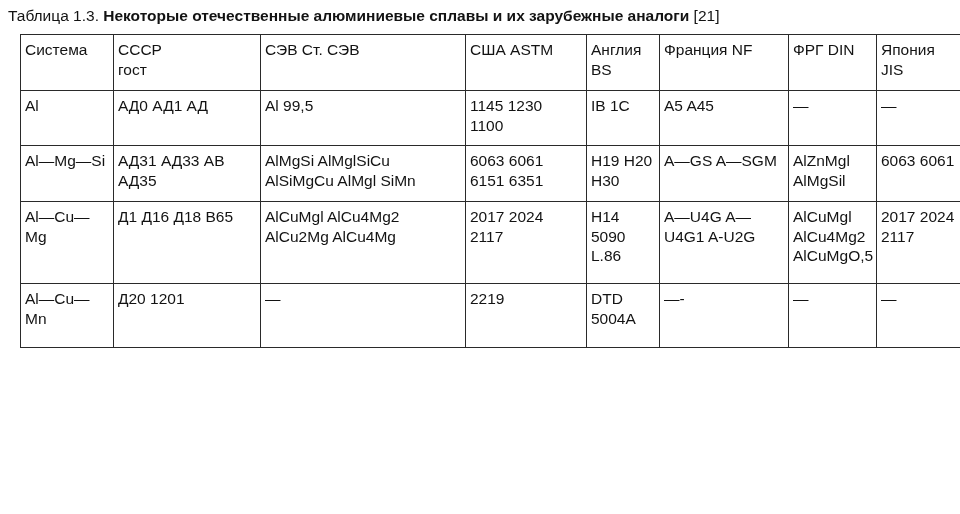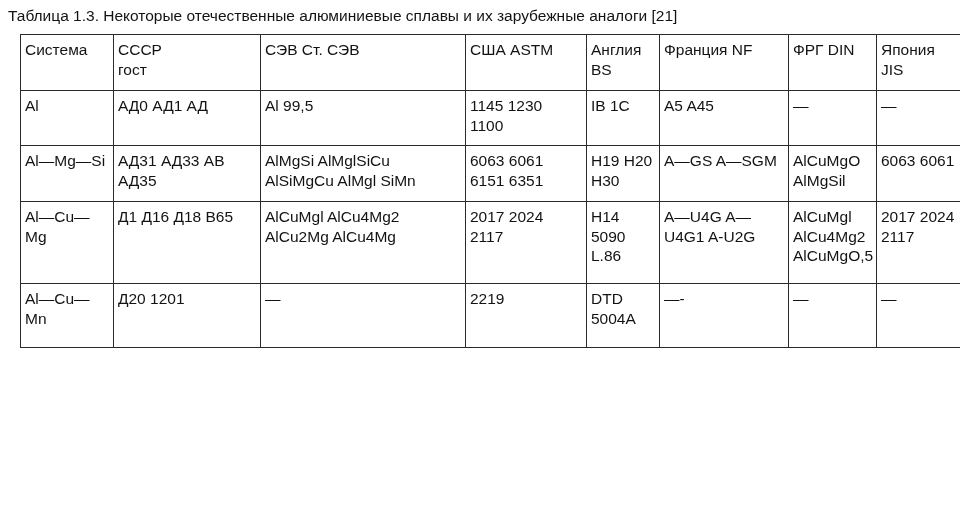--- a/index.html
+++ b/index.html
@@ -9,21 +9,21 @@
     font-family:"Liberation Sans", sans-serif;
     color:#131313;
     position:relative;
     overflow:hidden;
   }
   .caption{
     position:absolute;left:8px;top:6px;
     font-size:15.5px;line-height:20px;
     white-space:nowrap;
   }
-  .caption .bold{font-weight:normal;}
+  .caption .bold{font-weight:bold;}
   table.alloys{
     position:absolute;left:20px;top:34px;
     width:943px;
     border-collapse:collapse;
     table-layout:fixed;
   }
   table.alloys th, table.alloys td{
     border:1.6px solid #2a2a2a;
     vertical-align:top;
     text-align:left;
@@ -100,21 +100,21 @@
       <td>Al—Mg—Si</td>
       <td>АД31 АД33 АВ
 АД35</td>
       <td>AlMgSi AlMglSiCu
 AlSiMgCu AlMgl SiMn</td>
       <td>6063 6061
 6151 6351</td>
       <td>H19 H20
 H30</td>
       <td>A—GS A—SGM</td>
-      <td>AlCuMgO
+      <td>AlZnMgl
 AlMgSil</td>
       <td>6063 6061</td>
     </tr>
     <tr class="r3">
       <td>Al—Cu—Mg</td>
       <td>Д1 Д16 Д18 В65</td>
       <td>AlCuMgl AlCu4Mg2
 AlCu2Mg AlCu4Mg</td>
       <td>2017 2024
 2117</td>

